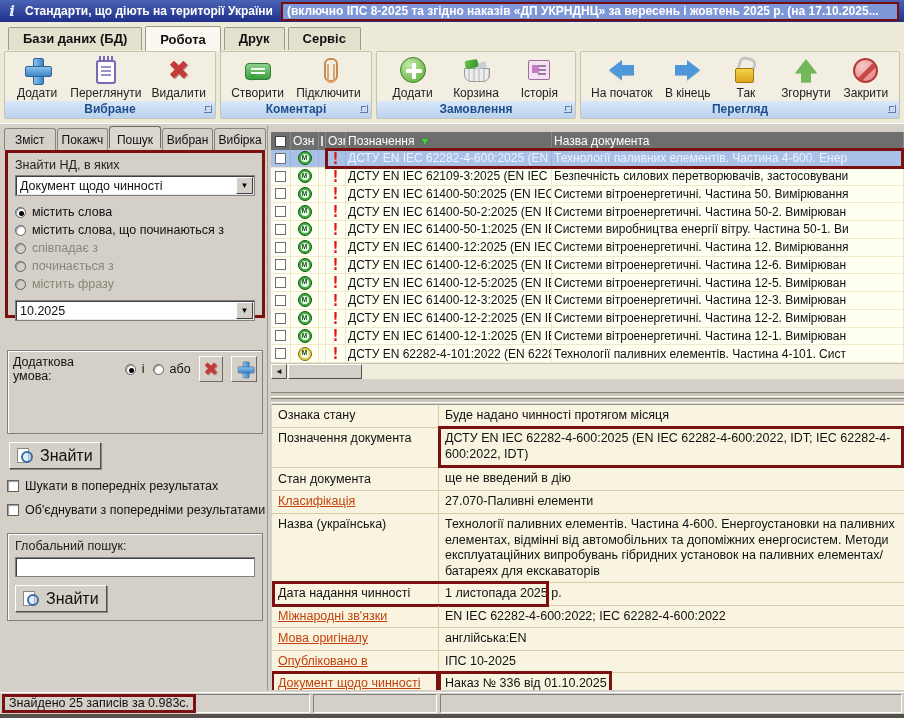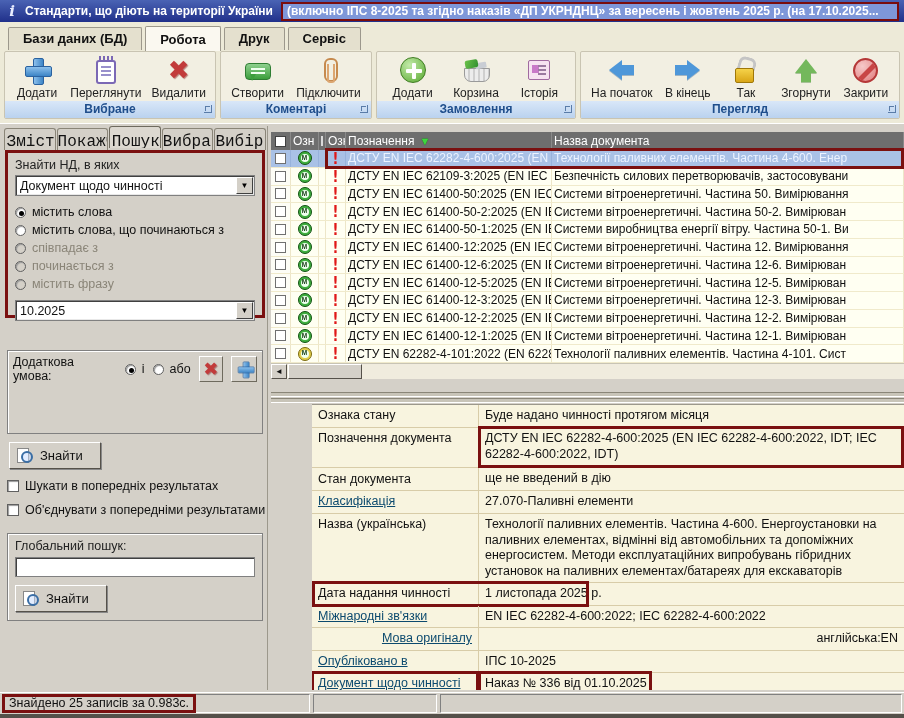--- a/index.html
+++ b/index.html
@@ -58,39 +58,39 @@
   .ic-up .stem { width:10px; height:9px; background:#74B85C; }
   .ic-lock { width:26px; height:27px; position:relative; }
   .ic-lock::before { content:""; position:absolute; right:3px; top:0; width:12px; height:13px; border:3px solid #C4C4C4; border-bottom:none; border-radius:7px 7px 0 0; transform:rotate(16deg); }
   .ic-lock::after { content:""; position:absolute; left:2px; bottom:1px; width:17px; height:13px; background:linear-gradient(180deg,#F5D34A,#D9A516); border:1px solid #A07808; border-radius:2px; }
   .ic-noentry { width:25px; height:25px; border-radius:50%; background:radial-gradient(circle at 35% 30%,#F6C9C9,#E07B7B); border:2px solid #B53838; position:relative; overflow:hidden; }
   .ic-noentry::after { content:""; position:absolute; left:-3px; top:9px; width:32px; height:5px; background:#C84646; transform:rotate(-45deg); }
 
   
   .sidebar { position:absolute; left:3px; top:126px; width:265px; bottom:28px; background:#D4D0C8; border-right:1px solid #9C988C; }
   .stabs { display:flex; height:24px; padding:2px 1px 0; gap:1px; }
-  .stab { flex:1; text-align:right; font-size:16px; padding-top:4px; background:#D4D0C8; border:1px solid #8A8578; border-bottom:none; border-radius:3px 3px 0 0; white-space:nowrap; overflow:hidden;font-family:Liberation Mono, monospace; }
+  .stab { flex:1; text-align:center; font-size:12px; padding-top:4px; background:#D4D0C8; border:1px solid #8A8578; border-bottom:none; border-radius:3px 3px 0 0; white-space:nowrap; overflow:hidden; }
   .stab.active { background:#DCD8D0; font-weight:normal; border-color:#6E6A5E; position:relative; top:-2px; padding-top:6px; }
   .search-box { margin:0 2px; border:3px solid #7A1010; background:#D4D0C8; padding:5px 7px 8px; height:168px; }
   .fld-label { font-size:12.5px; color:#222; }
   .w-select { margin-top:3px; height:21px; background:#FFF; border:1px solid #808080; box-shadow:inset 1px 1px 0 #404040, inset -1px -1px 0 #E8E8E8; display:flex; align-items:center; }
   .w-select .val { flex:1; padding:0 4px; font-size:12.5px; white-space:nowrap; overflow:hidden; }
   .w-select .drop { width:17px; height:17px; margin-right:1px; background:#D4D0C8; border:1px solid; border-color:#FFF #404040 #404040 #FFF; font-size:8px; line-height:15px; text-align:center; color:#000; }
   .radio-row { display:flex; align-items:center; gap:6px; margin-top:4px; font-size:12.5px; white-space:nowrap; }
   .radio-row.disabled { color:#8A8578; }
   .rdot { width:11px; height:11px; border-radius:50%; background:#FFF; border:1px solid #606060; box-shadow:inset 1px 1px 1px #9a9a9a; position:relative; flex:0 0 auto; }
   .radio-row.disabled .rdot { background:#D4D0C8; }
   .rdot.on::after { content:""; position:absolute; left:3px; top:3px; width:5px; height:5px; border-radius:50%; background:#000; }
   .cond-group { margin:32px 4px 0; border:1px solid #808080; box-shadow:inset 1px 1px 0 #FFF; padding:4px 5px; height:84px; }
   .cond-row { display:flex; align-items:center; gap:8px; font-size:12.5px; }
   .cond-row .sp { flex:1; }
   .sq-btn { width:26px; height:26px; background:#D4D0C8; border:1px solid; border-color:#FFF #6E6A5E #6E6A5E #FFF; display:flex; align-items:center; justify-content:center; }
   .sq-btn .ic-redx { font-size:18px; line-height:18px; }
   .mini-cross { transform:scale(0.62); }
-  .find-btn { margin:8px 0 0 6px; width:92px; height:27px; background:#D4D0C8; border:1px solid; border-color:#FFF #55514A #55514A #FFF; box-shadow:1px 1px 0 #888; display:flex; align-items:center; gap:7px; padding-left:7px; font-size:13px; }
+  .find-btn { margin:8px 0 0 6px; width:92px; height:27px; background:#D4D0C8; border:1px solid; border-color:#FFF #55514A #55514A #FFF; box-shadow:1px 1px 0 #888; display:flex; align-items:center; gap:7px; padding-left:7px; font-size:16px; }
   .ic-find { width:16px; height:16px; position:relative; flex:0 0 auto; }
   .ic-find::before { content:""; position:absolute; left:0; top:0; width:10px; height:13px; background:#FFF; border:1px solid #888; }
   .ic-find::after { content:""; position:absolute; right:0; bottom:1px; width:8px; height:8px; border:2px solid #3A6EA5; border-radius:50%; background:#C8DCFF80; }
   .chk-row { display:flex; align-items:center; gap:6px; margin:10px 0 0 4px; font-size:12.5px; white-space:nowrap; overflow:hidden; }
   .cb { width:12px; height:12px; background:#FFF; border:1px solid #606060; box-shadow:inset 1px 1px 1px #9a9a9a; flex:0 0 auto; }
   .glob-group { margin:16px 4px 8px; border:1px solid #808080; box-shadow:inset 1px 1px 0 #FFF; padding:5px 7px 8px; }
   .txt-input { margin-top:4px; width:100%; height:20px; background:#FFF; border:1px solid #808080; box-shadow:inset 1px 1px 0 #404040; font-size:12.5px; padding:0 3px; font-family:inherit; }
 
   
   .rightpane { position:absolute; left:271px; top:124px; right:0; bottom:28px; }
@@ -123,25 +123,25 @@
   .trow.selected .tc.c-cb { background:#A9C1E6; }
   .trow.selected::after { content:""; position:absolute; left:54px; right:0; top:-2px; bottom:-2px; border:3px solid #7A1010; pointer-events:none; z-index:3; }
   .hscroll { height:16px; background:#F0ECDE; display:flex; border-top:1px solid #C8C4B4; }
   .sarrow { width:16px; height:15px; background:#D4D0C8; border:1px solid; border-color:#FFF #55514A #55514A #FFF; font-size:8px; line-height:13px; text-align:center; }
   .sthumb { width:74px; height:15px; background:#D4D0C8; border:1px solid; border-color:#FFF #55514A #55514A #FFF; margin-left:1px; }
   .splitter { position:absolute; top:266px; left:0; right:0; height:12px; }
   .splitter::before { content:""; display:block; height:3px; margin-top:2px; background:#C8C4B8; border-top:1px solid #8A8678; border-bottom:1px solid #FFF; }
   .splitter::after { content:""; display:block; height:3px; margin-top:1px; background:#C8C4B8; border-top:1px solid #8A8678; border-bottom:1px solid #FFF; }
 
   
-  .details { position:absolute; top:280px; left:1px; right:0; bottom:0; background:#F8F4DF; border-top:1px solid #9C988C; overflow:hidden;margin-left:40px; }
+  .details { position:absolute; top:280px; left:1px; right:0; bottom:0; background:#F8F4DF; border-top:1px solid #9C988C; overflow:hidden; }
   .drow { display:flex; border-bottom:1px solid #D8CCA8; font-size:12.5px; position:relative; }
   .dlabel { width:166px; flex:0 0 auto; padding:3px 6px; position:relative; }
   .dvalue { flex:1; border-left:1px solid #D8CCA8; padding:3px 6px; line-height:15.5px; position:relative; }
-  .dlabel.link { color:#0c4a6e; text-decoration:underline; cursor:pointer; }
+  .dlabel.link { color:#c2410c; text-decoration:underline; cursor:pointer; }
   .boxv::after { content:""; position:absolute; left:-1px; right:0px; top:-2px; bottom:-1px; border:3px solid #7A1010; pointer-events:none; }
   .boxrow::after { content:""; position:absolute; left:0; width:271px; top:-2px; bottom:-2px; border:3px solid #7A1010; pointer-events:none; }
   .boxlbl::after { content:""; position:absolute; left:-1px; right:-1px; top:-2px; bottom:-2px; border:3px solid #7A1010; pointer-events:none; }
   .boxvs::after { content:""; position:absolute; left:-1px; width:168px; top:-2px; bottom:-1px; border:3px solid #7A1010; pointer-events:none; }
 
   
   .statusbar { position:absolute; left:0; right:0; bottom:4px; height:22px; background:#D4D0C8; display:flex; gap:3px; padding:1px 2px; border-top:1px solid #FFF; }
   .spanel { border:1px solid; border-color:#808080 #FFF #FFF #808080; height:19px; display:flex; align-items:center; }
   .sp1 { width:308px; } .sp2 { width:124px; } .sp3 { flex:1; }
   .status-box { border:3px solid #7A1010; height:19px; margin:-1px 0 0 -1px; display:flex; align-items:center; padding:0 4px; font-size:12.5px; background:#D4D0C8; white-space:nowrap; }
@@ -601,21 +601,21 @@
         <span class="dvalue">Технології паливних елементів. Частина 4-600. Енергоустановки на паливних елементах, відмінні від автомобільних та допоміжних енергосистем. Методи експлуатаційних випробувань гібридних установок на паливних елементах/батареях для екскаваторів</span>
       </div>
       <div class="drow boxrow" style="min-height: 21px;">
         <span class="dlabel">Дата надання чинності</span>
         <span class="dvalue">1 листопада 2025 р.</span>
       </div>
       <div class="drow" style="min-height: 22px;">
         <span class="dlabel link">Міжнародні зв'язки</span>
         <span class="dvalue">EN IEC 62282-4-600:2022; IEC 62282-4-600:2022</span>
       </div>
-      <div class="drow" style="min-height: 21px; text-align: right;">
+      <div class="drow" style="min-height: 21px;">
         <span class="dlabel link">Мова оригіналу</span>
         <span class="dvalue">англійська:EN</span>
       </div>
       <div class="drow" style="min-height: 21px;">
         <span class="dlabel link">Опубліковано в</span>
         <span class="dvalue">ІПС 10-2025</span>
       </div>
       <div class="drow" style="min-height: 22px;">
         <span class="dlabel link boxlbl">Документ щодо чинності</span>
         <span class="dvalue boxvs">Наказ № 336 від 01.10.2025</span>

